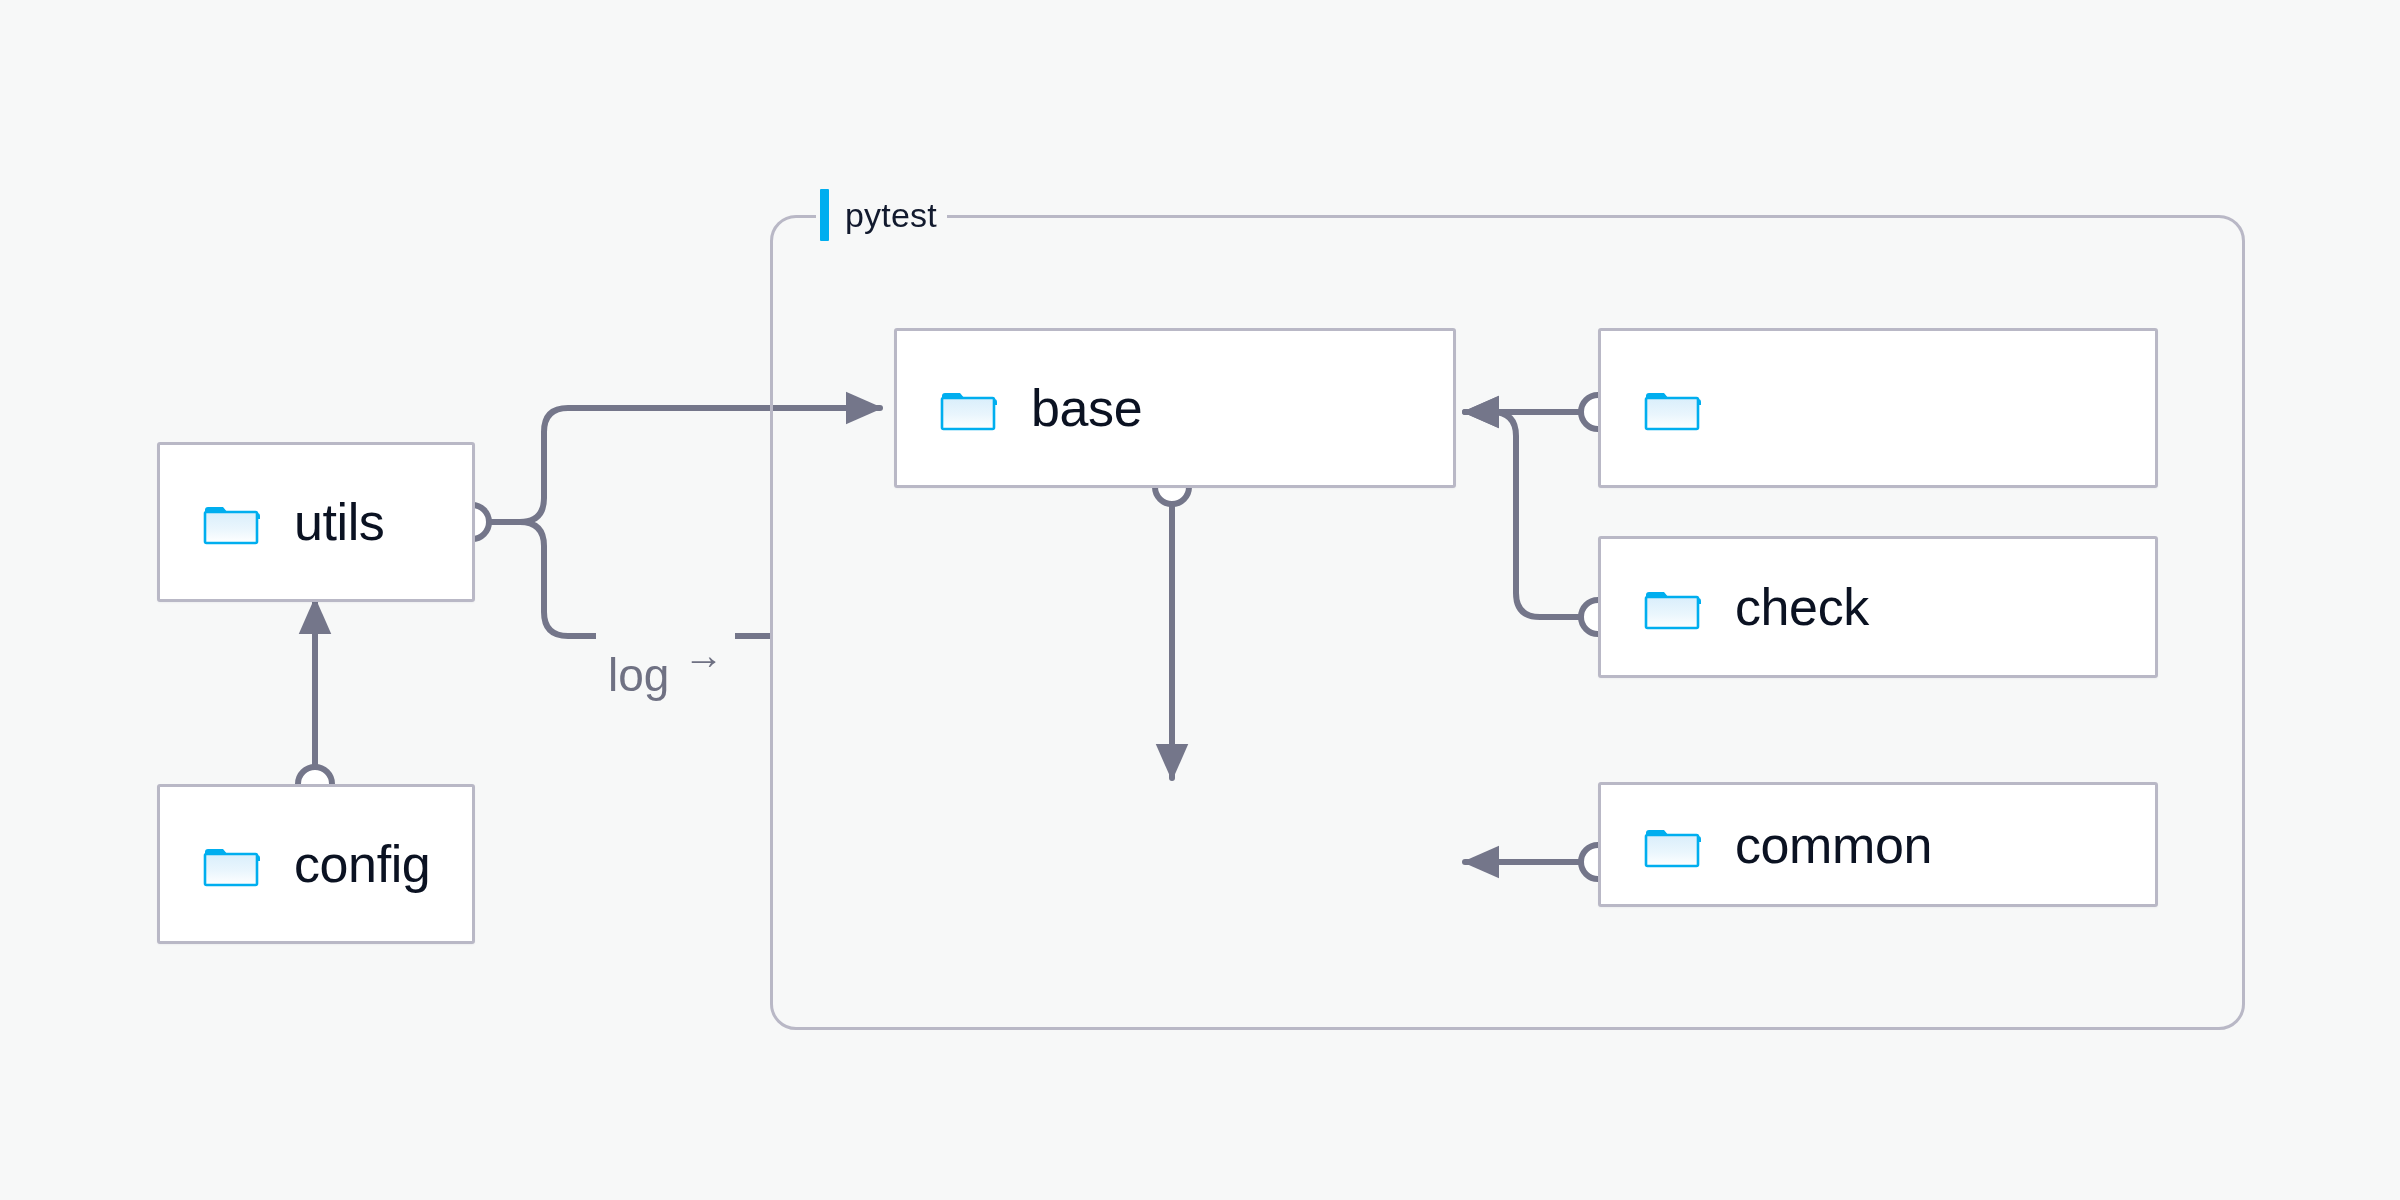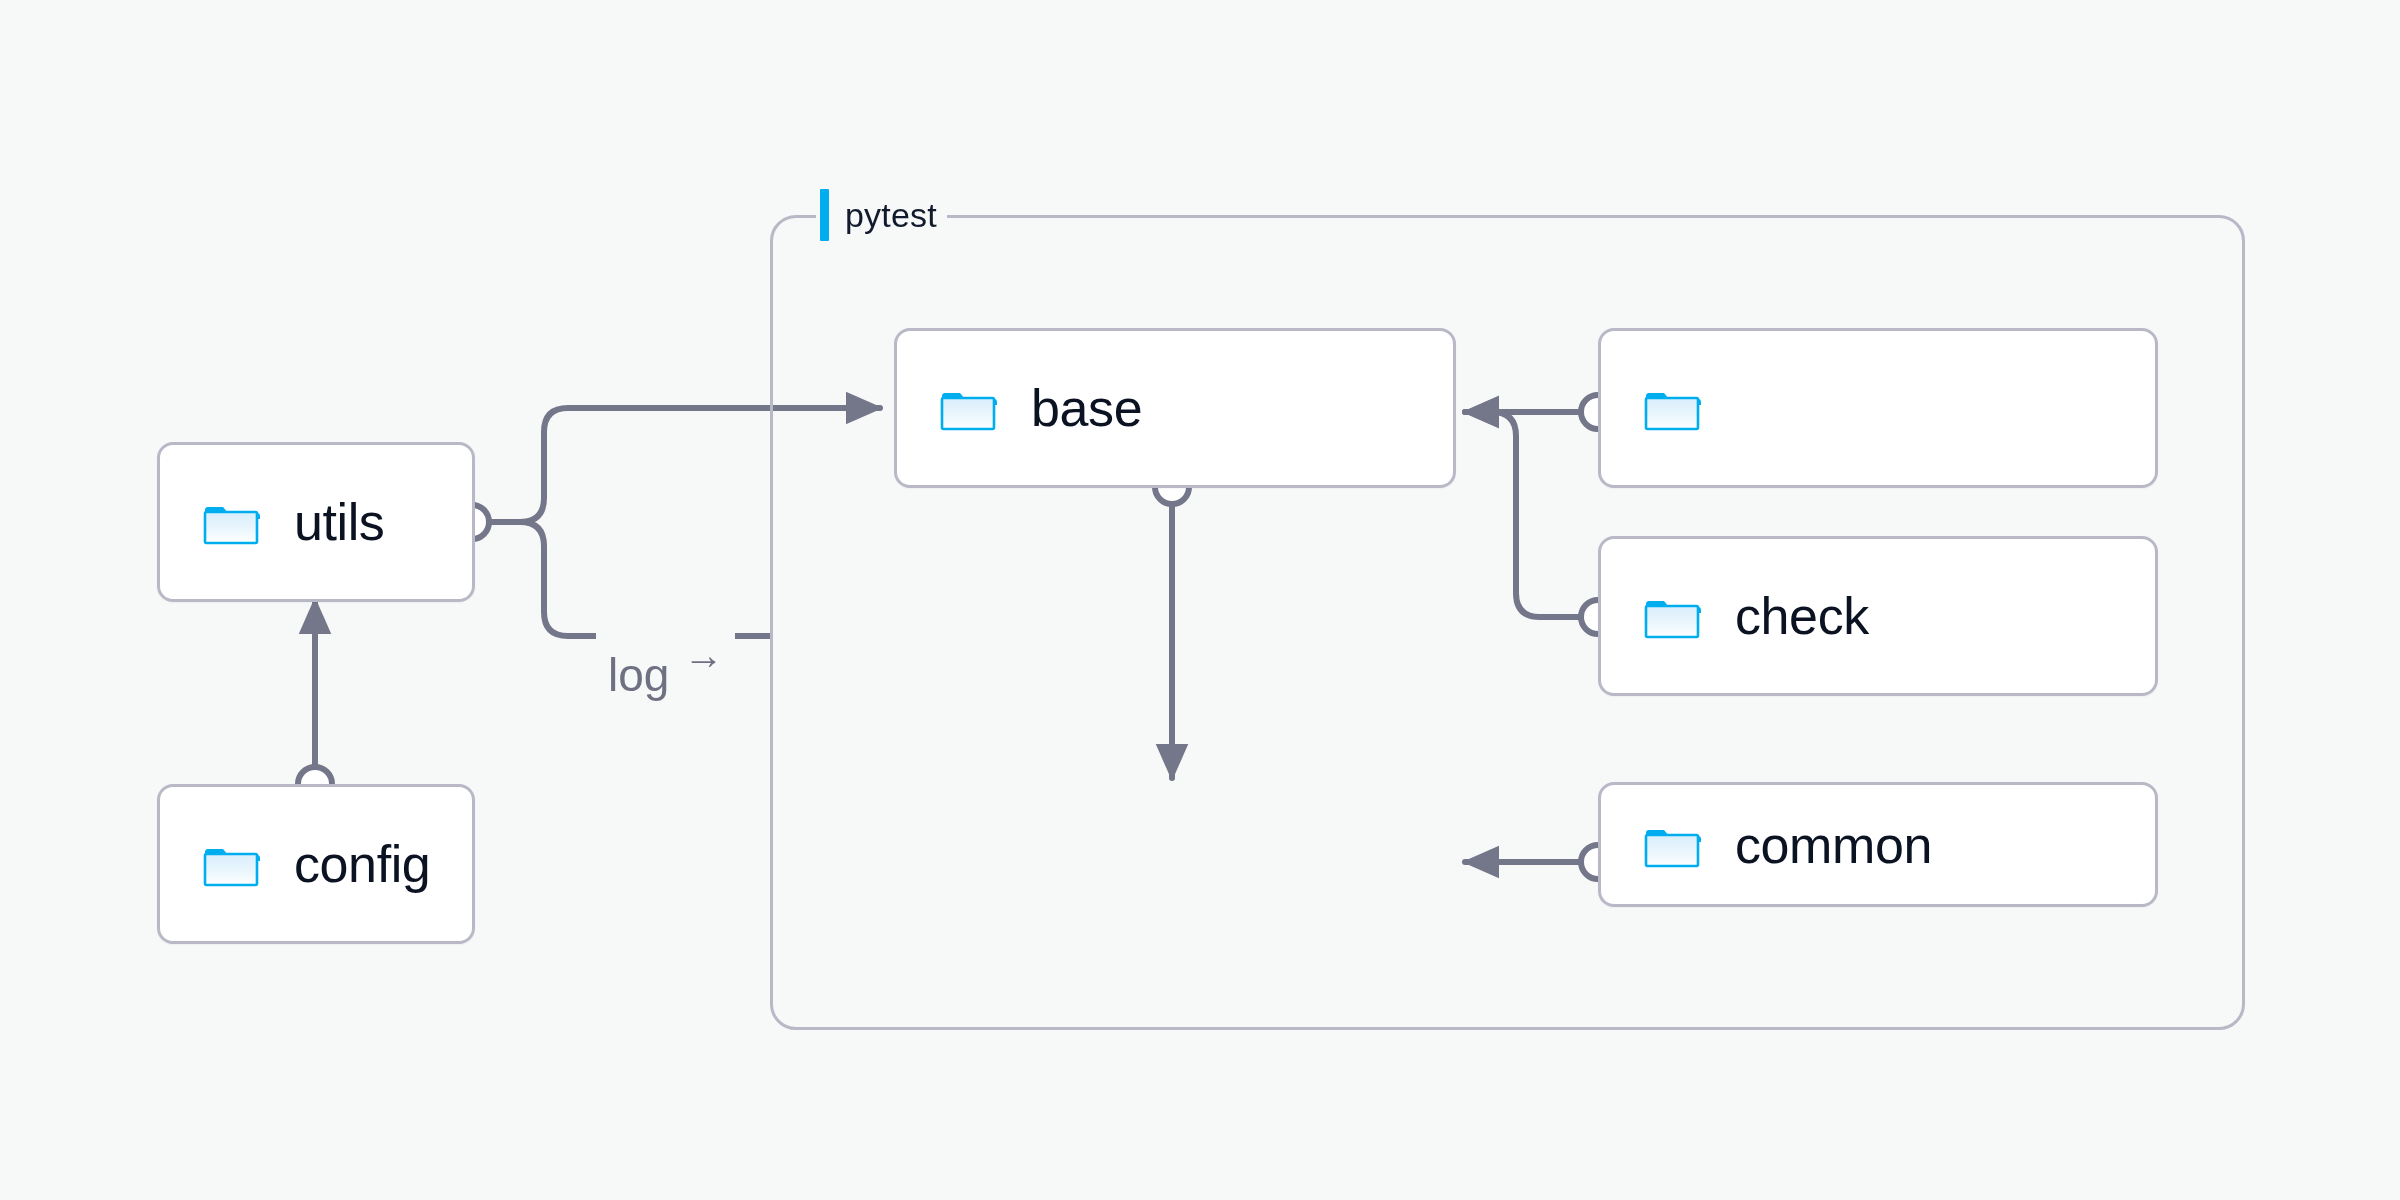--- a/index.html
+++ b/index.html
@@ -53,21 +53,21 @@
     color: #121a2e;
     letter-spacing: 0.2px;
     text-align: right;
   }
   
   .node {
     position: absolute;
     box-sizing: border-box;
     background: #ffffff;
     border: 3px solid #b9b8c6;
-    border-radius: 16px;
+    border-radius: 3px;
     display: flex;
     align-items: center;
     padding-left: 42px;
     gap: 34px;
     box-shadow: 0 1px 2px rgba(20,24,40,0.04);
   }
   .node-label {
     font-size: 52px;
     color: #0b1222;
     letter-spacing: -0.4px;
@@ -178,21 +178,21 @@
   </div>
 
 
   <div class="node" style="left:1598px; top:328px; width:560px; height:160px;">
     <svg class="folder-icon" viewBox="0 0 58 48">
       <path d="M3 9 h18 l5 6 h29 a3 3 0 0 1 3 3 v3 h-55 v-9 a3 3 0 0 1 3-3 z" fill="#00aeef"></path>
       <rect x="3" y="14" width="52" height="31" rx="1.5" fill="url(#folderGrad)" stroke="#00aeef" stroke-width="2.6"></rect>
     </svg>
   </div>
 
-  <div class="node" style="left:1598px; top:536px; width:560px; height:160px;">
+  <div class="node" style="left:1598px; top:536px; width:560px; height:142px;">
     <svg class="folder-icon" viewBox="0 0 58 48">
       <path d="M3 9 h18 l5 6 h29 a3 3 0 0 1 3 3 v3 h-55 v-9 a3 3 0 0 1 3-3 z" fill="#00aeef"></path>
       <rect x="3" y="14" width="52" height="31" rx="1.5" fill="url(#folderGrad)" stroke="#00aeef" stroke-width="2.6"></rect>
     </svg>
     <span class="node-label">check</span>
   </div>
 
   <div class="node" style="left:1598px; top:782px; width:560px; height:125px;">
     <svg class="folder-icon" viewBox="0 0 58 48">
       <path d="M3 9 h18 l5 6 h29 a3 3 0 0 1 3 3 v3 h-55 v-9 a3 3 0 0 1 3-3 z" fill="#00aeef"></path>

